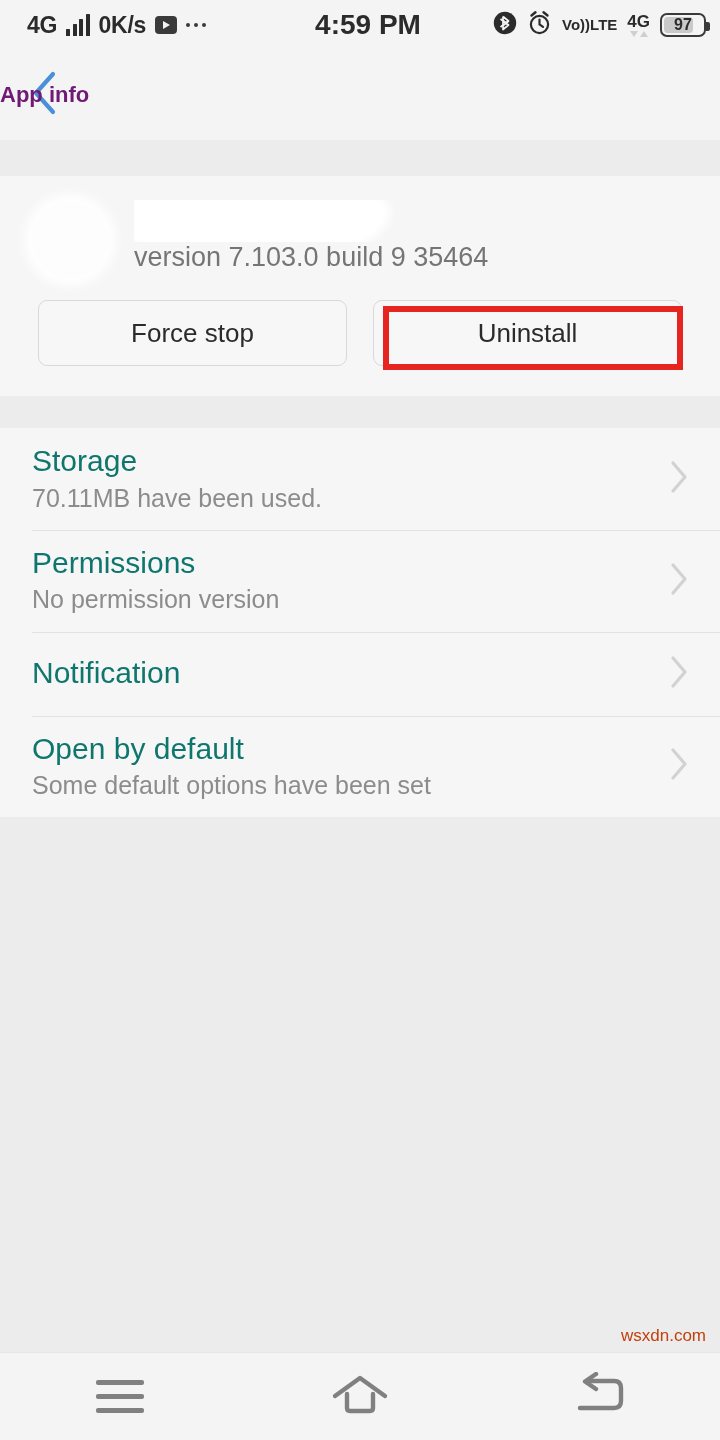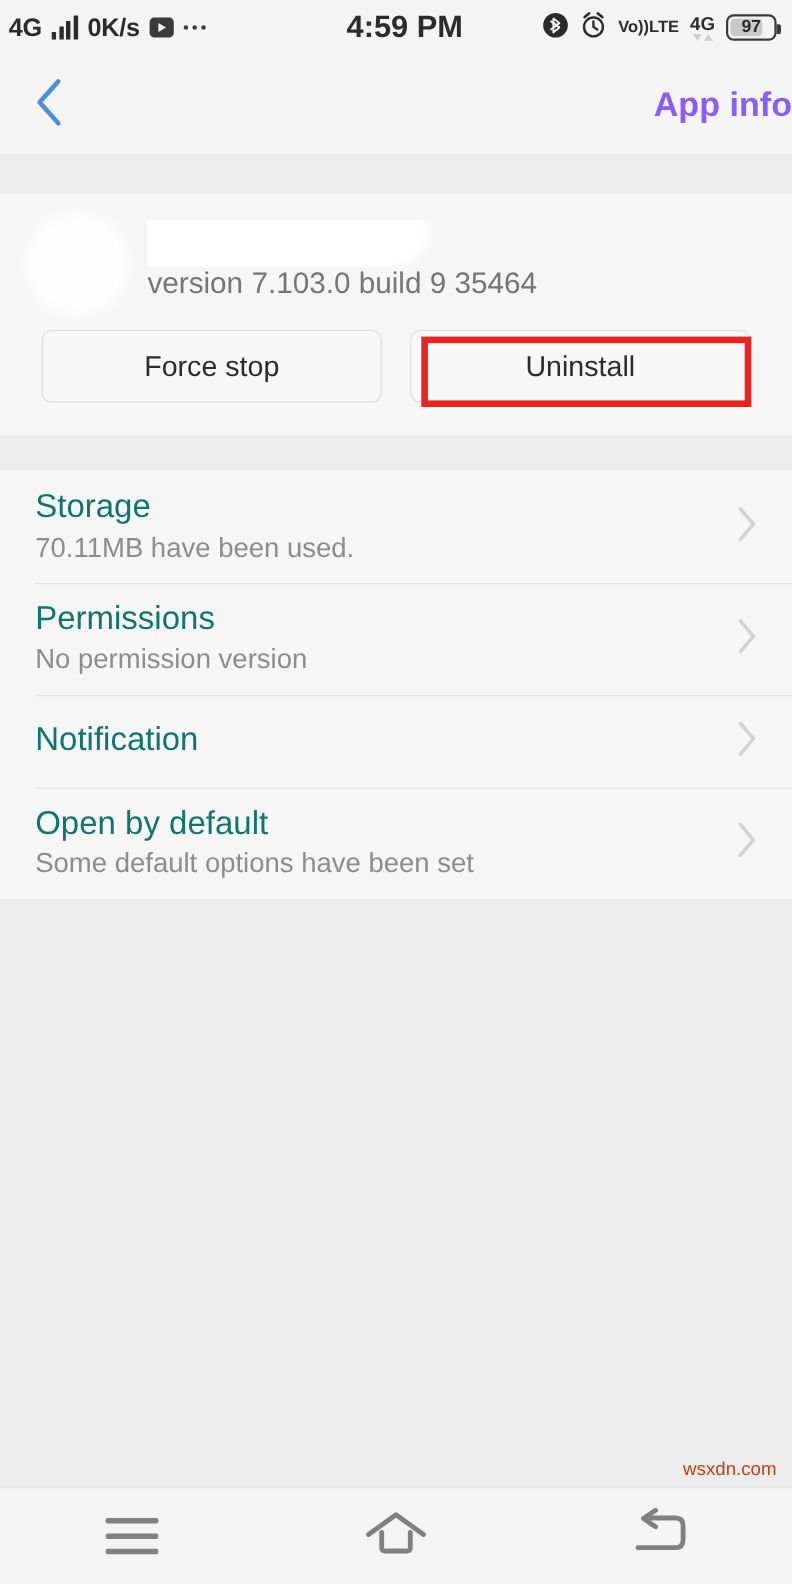--- a/index.html
+++ b/index.html
@@ -14,21 +14,21 @@
     width: 720px; height: 1440px;
     background: #f4f4f4;
     display: flex; flex-direction: column;
   }
 
   
   .statusbar {
     height: 50px; flex: 0 0 50px;
     background: #f4f4f4;
     display: flex; align-items: center;
-    padding: 0 8px;
+    padding: 0 27px;
     position: relative;
   }
   .sb-left { display: flex; align-items: center; gap: 9px; }
   .sb-right {
     display: flex; align-items: center; gap: 10px;
     position: absolute; right: 14px; top: 0; height: 50px;
   }
   .sb-text {
     font-size: 23px; font-weight: bold; color: #2b2b2b;
     letter-spacing: -0.3px; line-height: 1;
@@ -84,22 +84,22 @@
   
   .titlebar {
     height: 90px; flex: 0 0 90px; background: #f4f4f4;
     display: flex; align-items: center; position: relative;
   }
   .back-btn {
     width: 90px; height: 90px; display: flex;
     align-items: center; justify-content: center; cursor: pointer;
   }
   .page-title {
-    position: absolute; left: 0; right: 0; text-align: right;
-    font-size: 31px; font-weight: bold; color: #8b5cf6; pointer-events: none;
+    position: absolute; left: 0; right: 0; text-align: left;
+    font-size: 22px; font-weight: bold; color: #701a75; pointer-events: none;
   }
 
   
   .spacer { background: #ececec; width: 100%; }
 
   
   .app-header {
     background: #f6f6f6; padding: 22px 32px 0 32px;
     display: flex; align-items: flex-start; gap: 26px;
     height: 118px;

